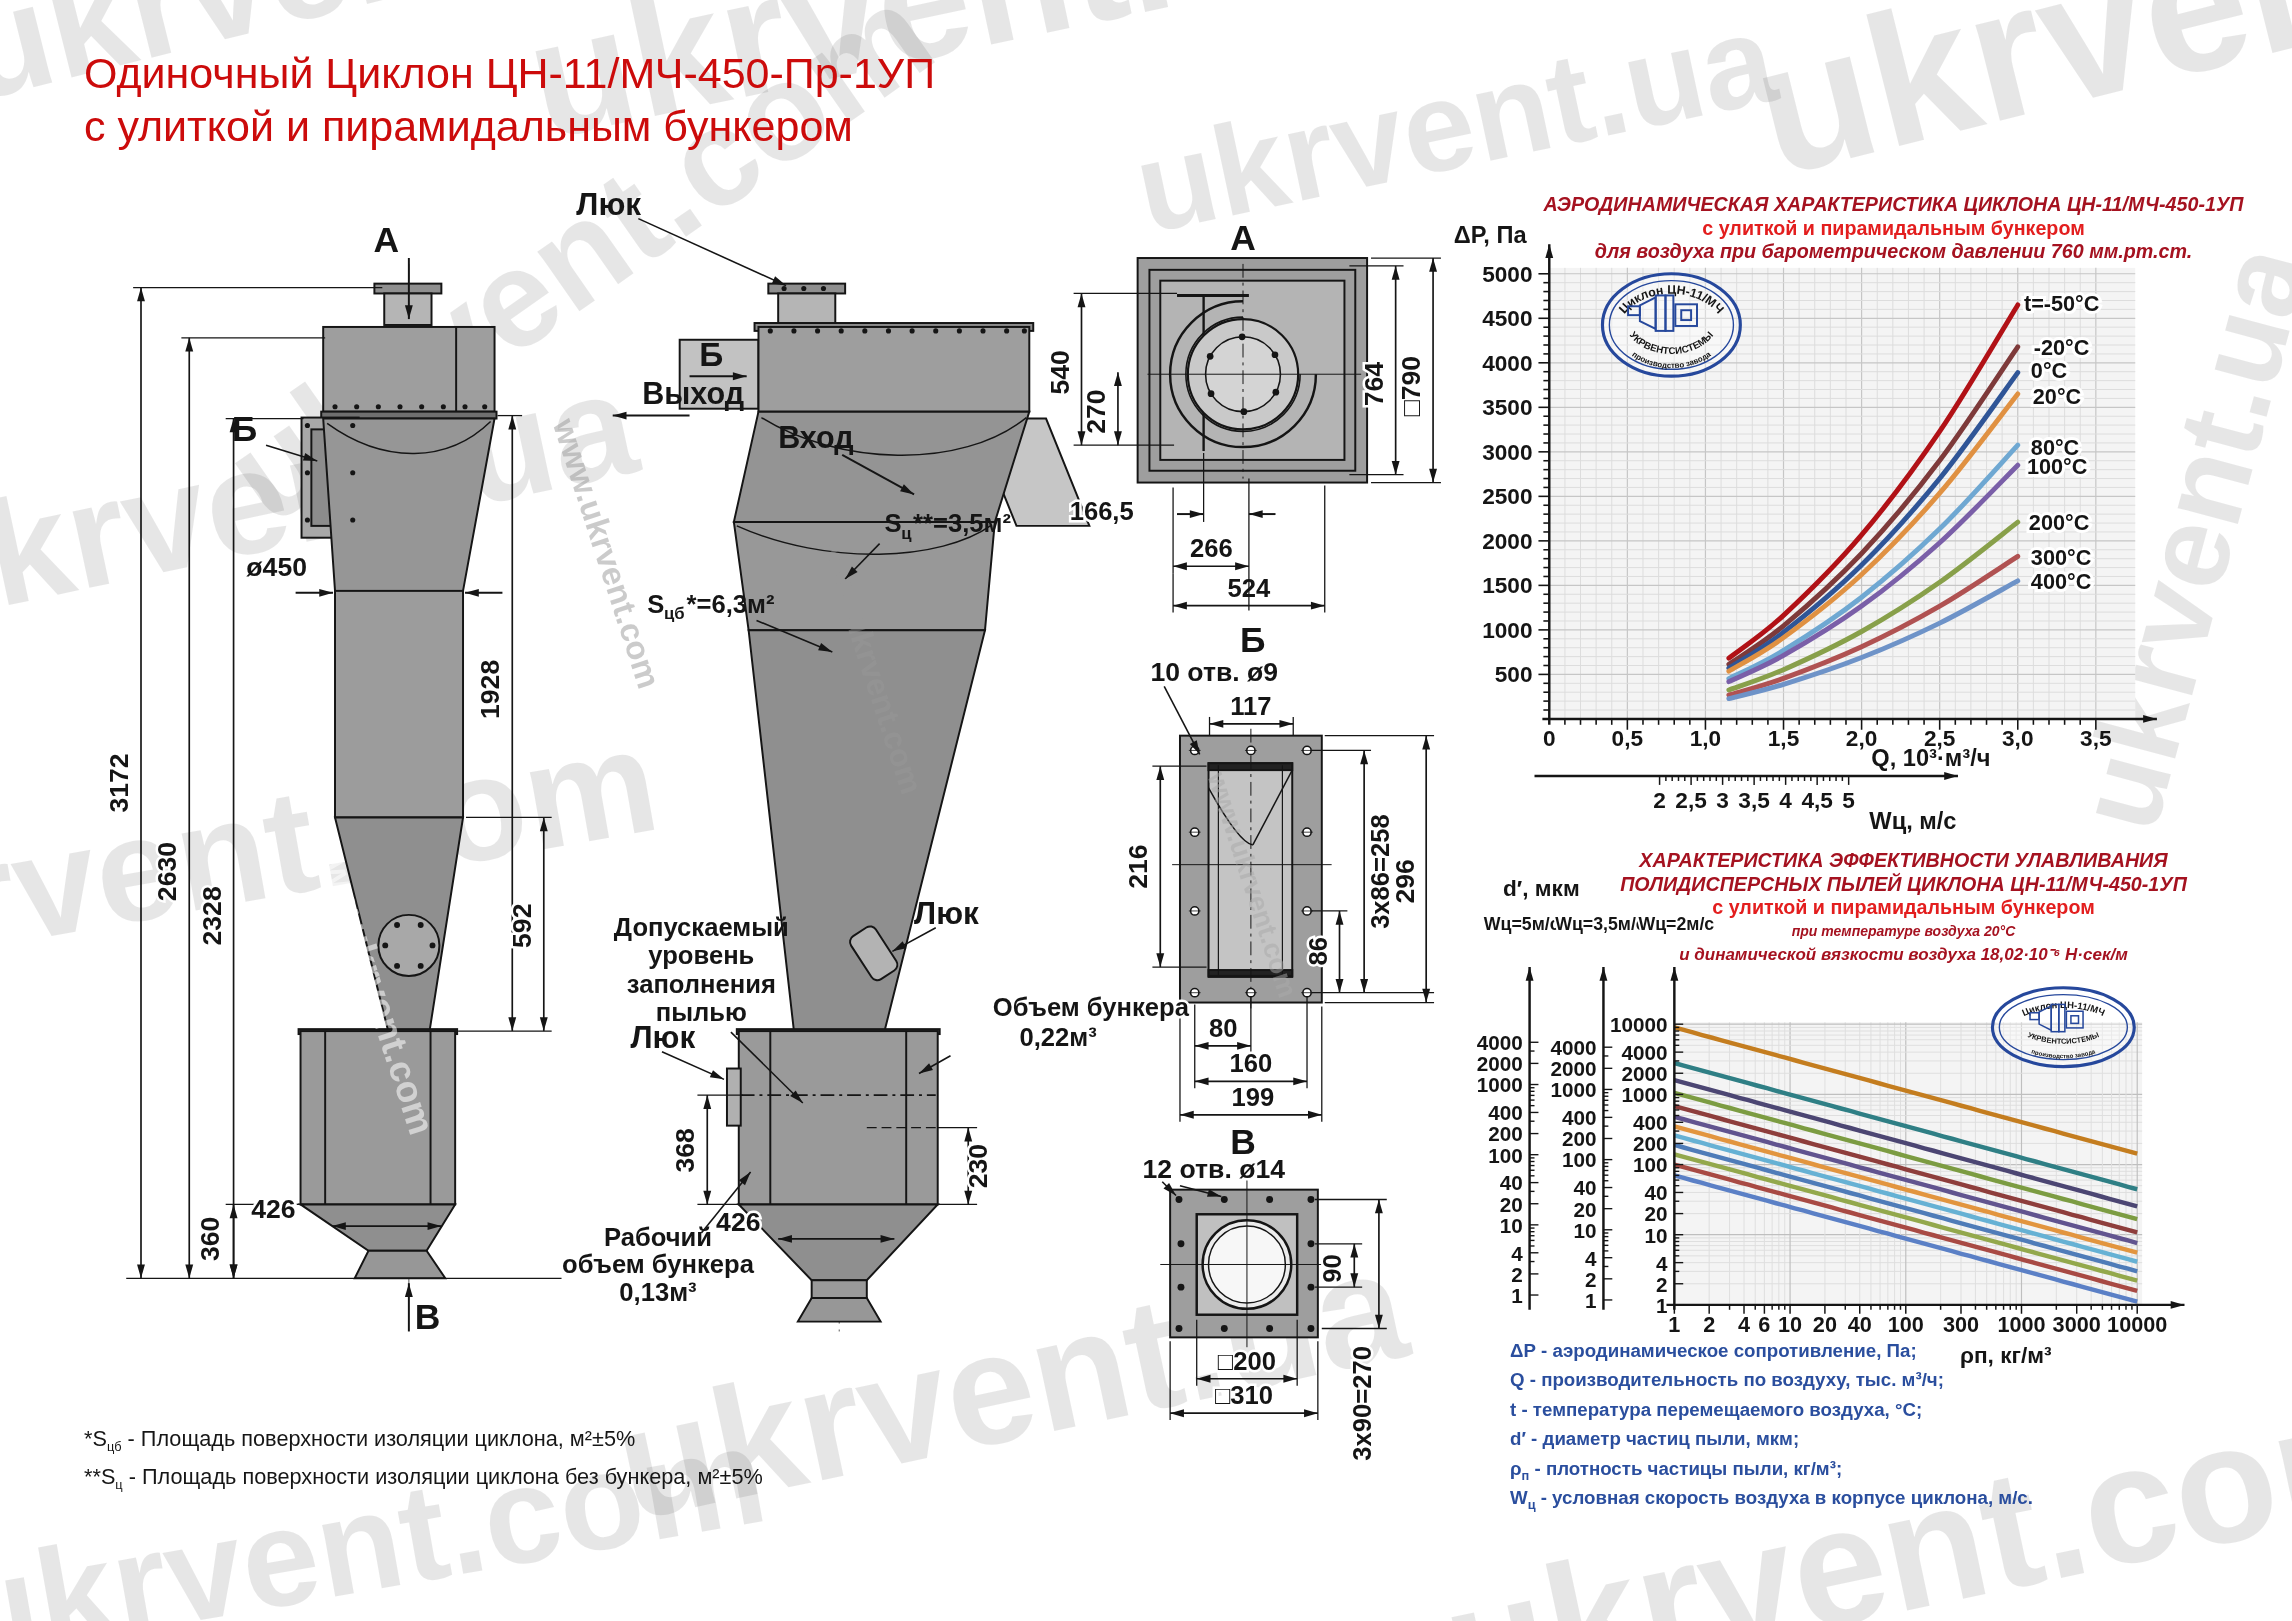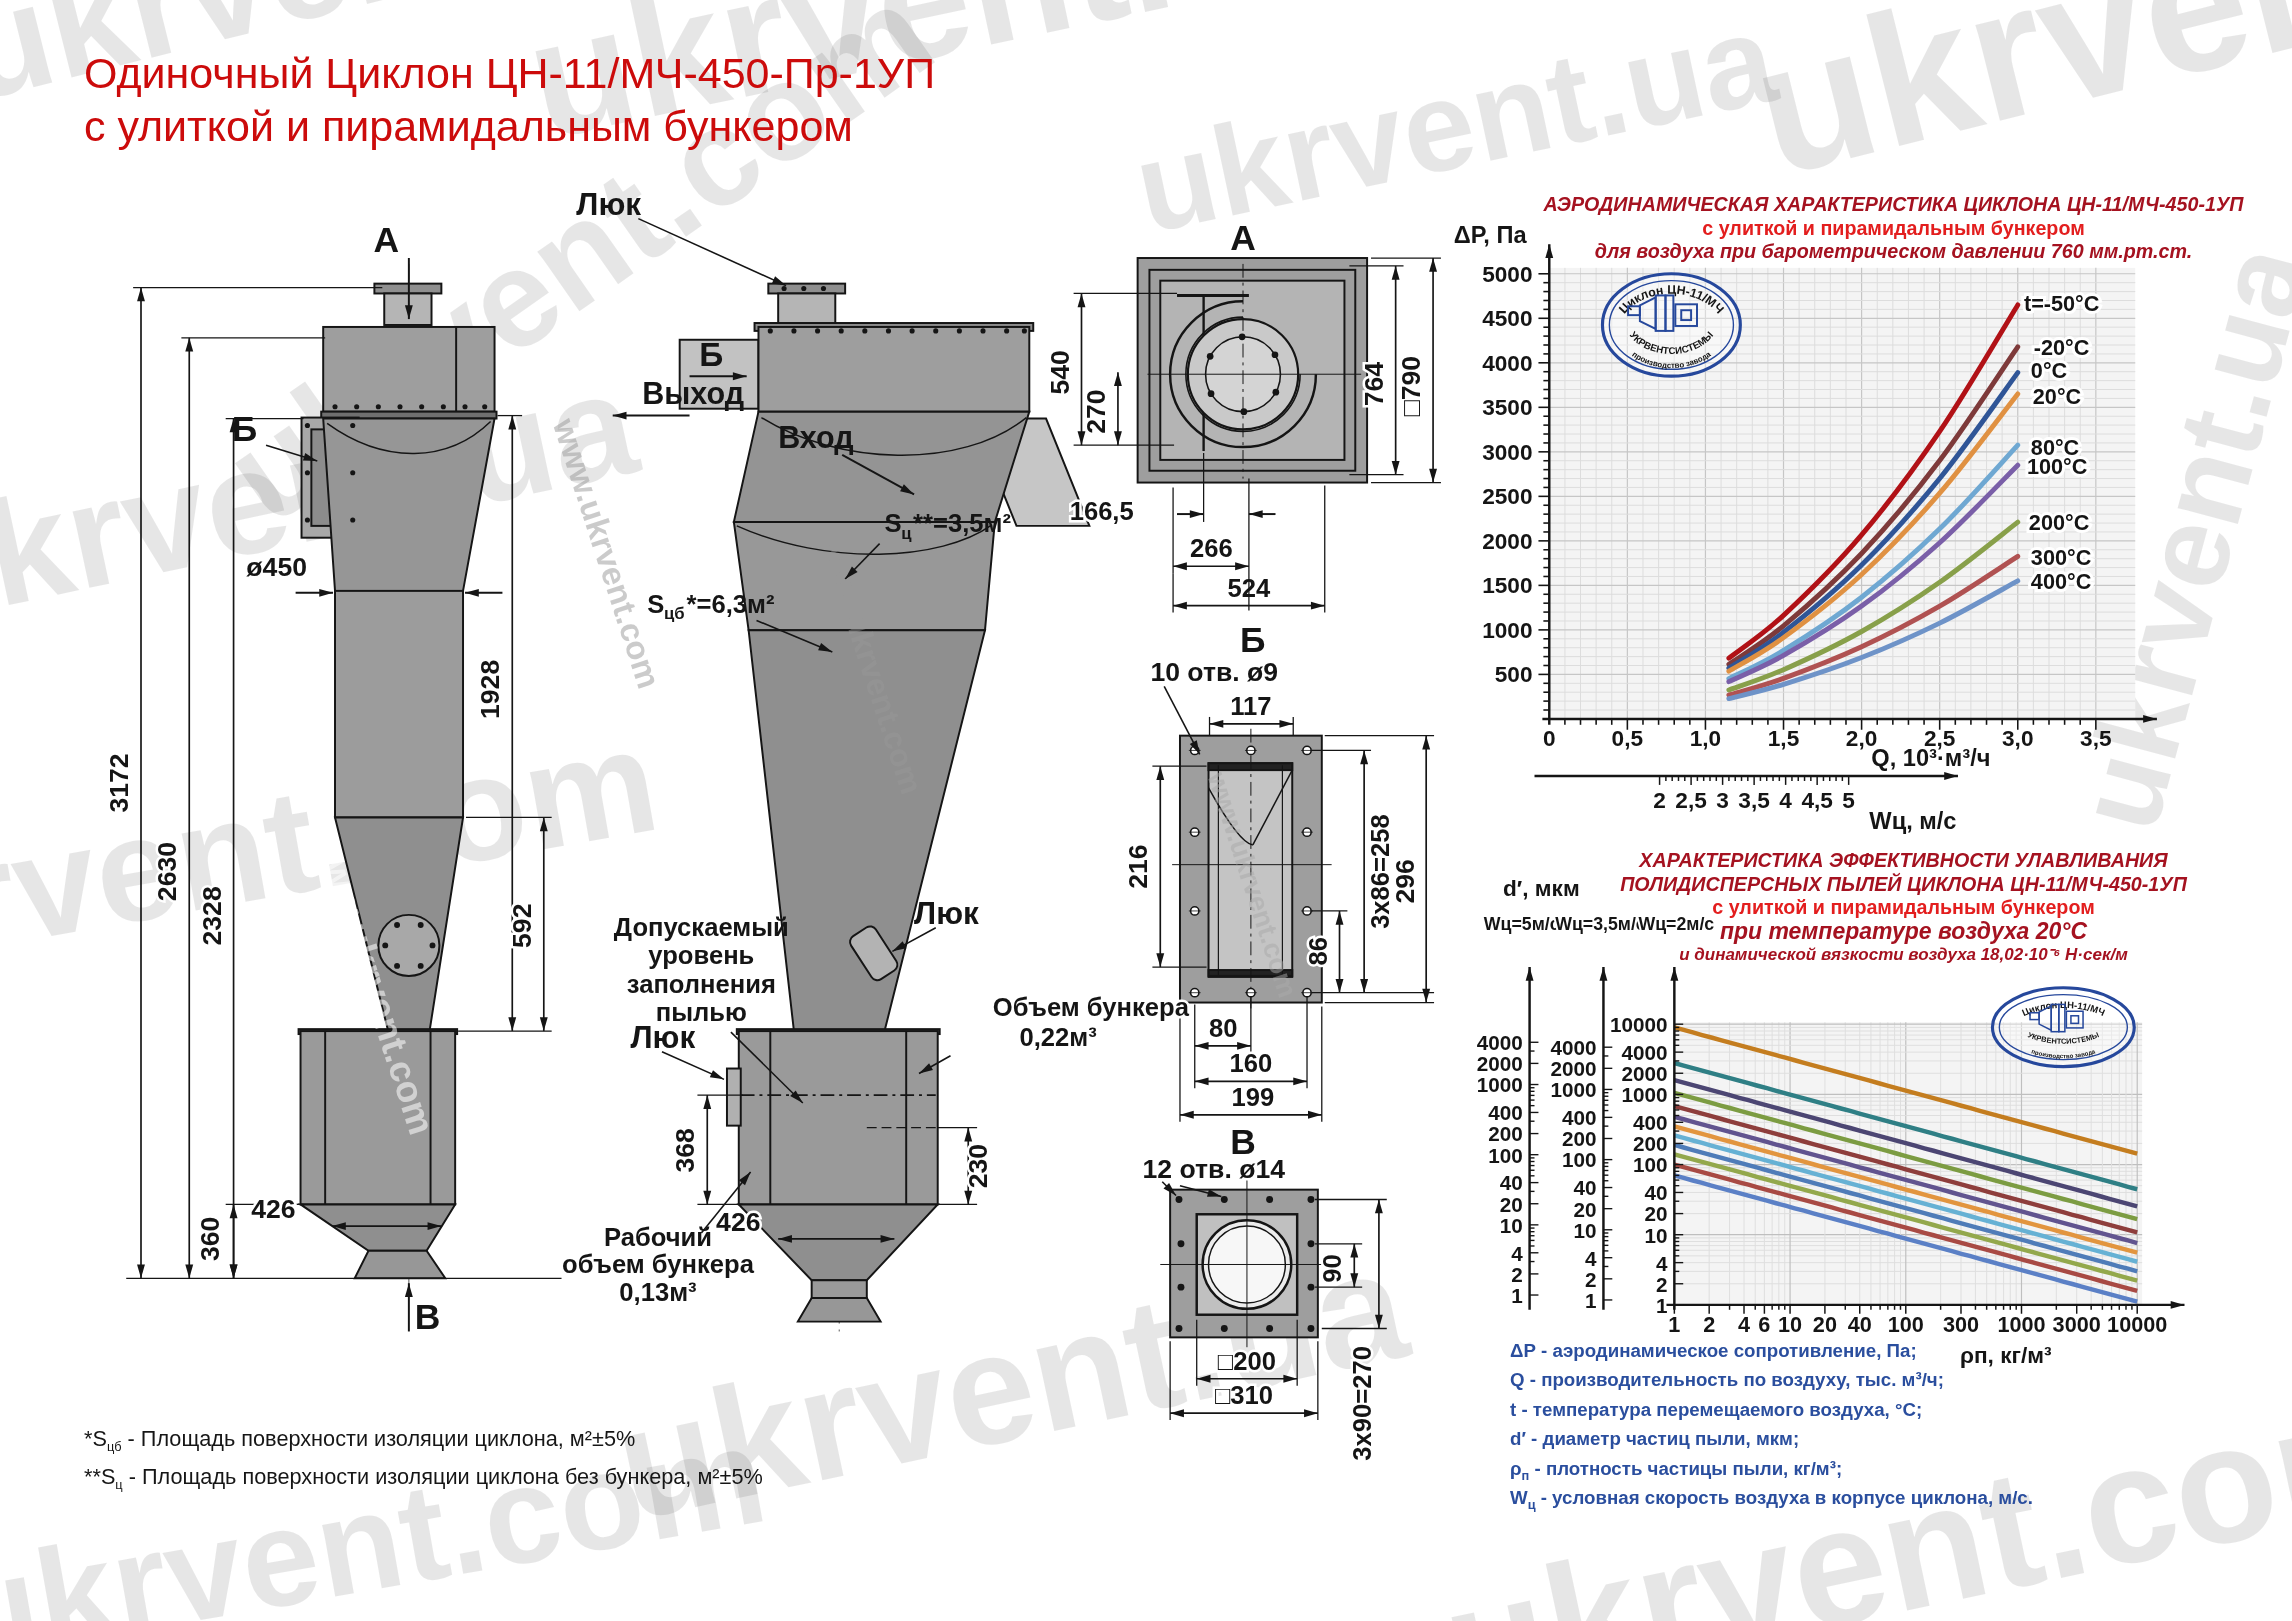--- a/index.html
+++ b/index.html
@@ -54,21 +54,21 @@
 
   <div id="c1-title" class="ct">
     <div class="dkred">АЭРОДИНАМИЧЕСКАЯ  ХАРАКТЕРИСТИКА  ЦИКЛОНА ЦН-11/МЧ-450-1УП</div>
     <div class="btred">с улиткой и пирамидальным бункером</div>
     <div class="dkred">для воздуха при барометрическом давлении 760 мм.рт.ст.</div>
   </div>
   <div id="c2-title" class="ct">
     <div class="dkred">ХАРАКТЕРИСТИКА  ЭФФЕКТИВНОСТИ УЛАВЛИВАНИЯ</div>
     <div class="dkred">ПОЛИДИСПЕРСНЫХ ПЫЛЕЙ ЦИКЛОНА ЦН-11/МЧ-450-1УП</div>
     <div class="btred">с улиткой и пирамидальным бункером</div>
-    <div class="dkred" style="font-size:23px">при температуре воздуха 20°С</div>
+    <div class="dkred" style="font-size:14px">при температуре воздуха 20°С</div>
     <div class="dkred" style="font-size:17px">и динамической вязкости воздуха  18,02·10⁻⁶ Н·сек/м</div>
   </div>
 
   <div id="legend">
     <div><span>ΔP</span><sub></sub><span> - аэродинамическое сопротивление, Па;</span></div>
     <div><span>Q</span><sub></sub><span> - производительность по воздуху, тыс. м³/ч;</span></div>
     <div><span>t</span><sub></sub><span> - температура перемещаемого воздуха, °С;</span></div>
     <div><span>d′</span><sub></sub><span> - диаметр частиц пыли, мкм;</span></div>
     <div><span>ρ</span><sub>п</sub><span> - плотность частицы пыли, кг/м³;</span></div>
     <div><span>W</span><sub>ц</sub><span> - условная скорость воздуха в корпусе циклона, м/с.</span></div>

